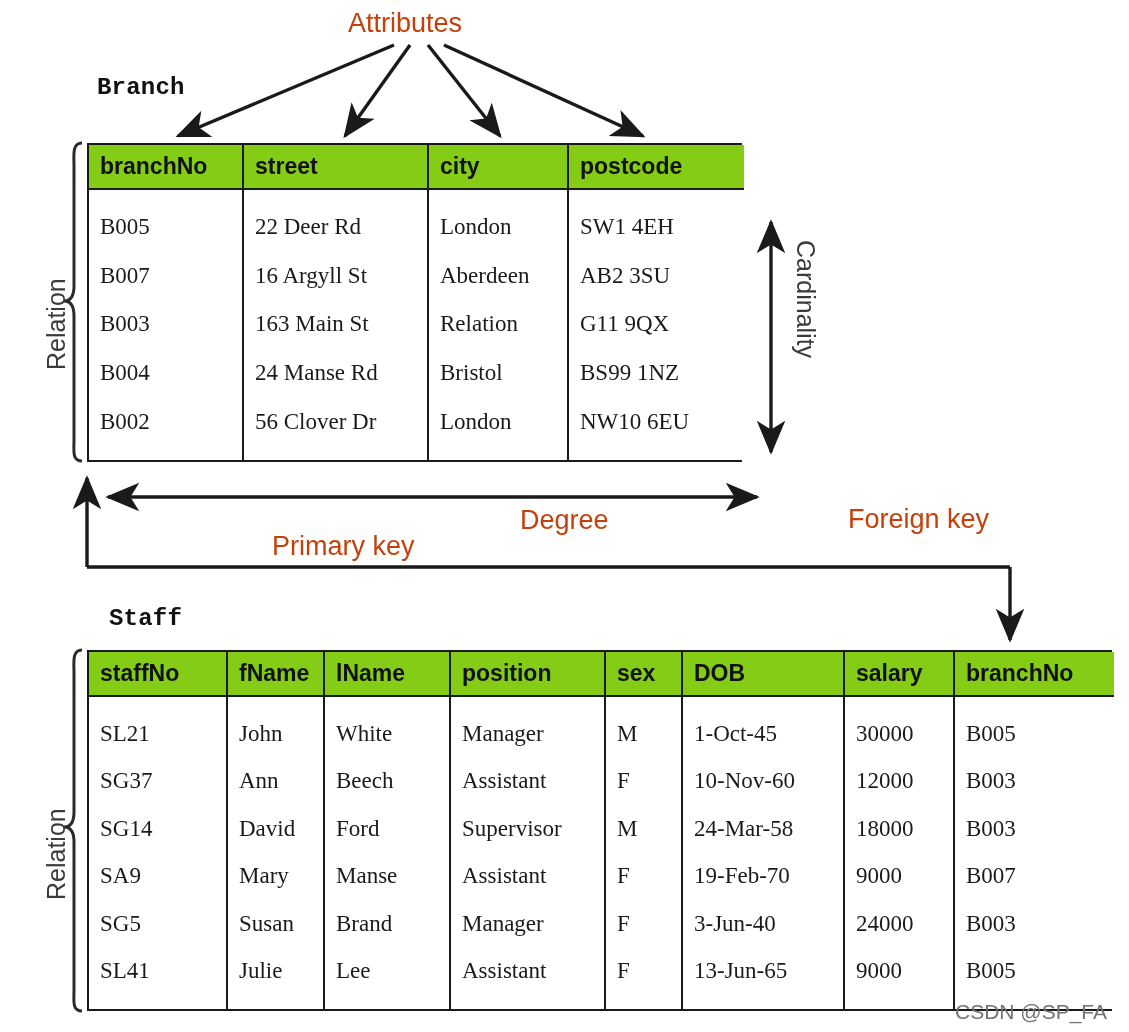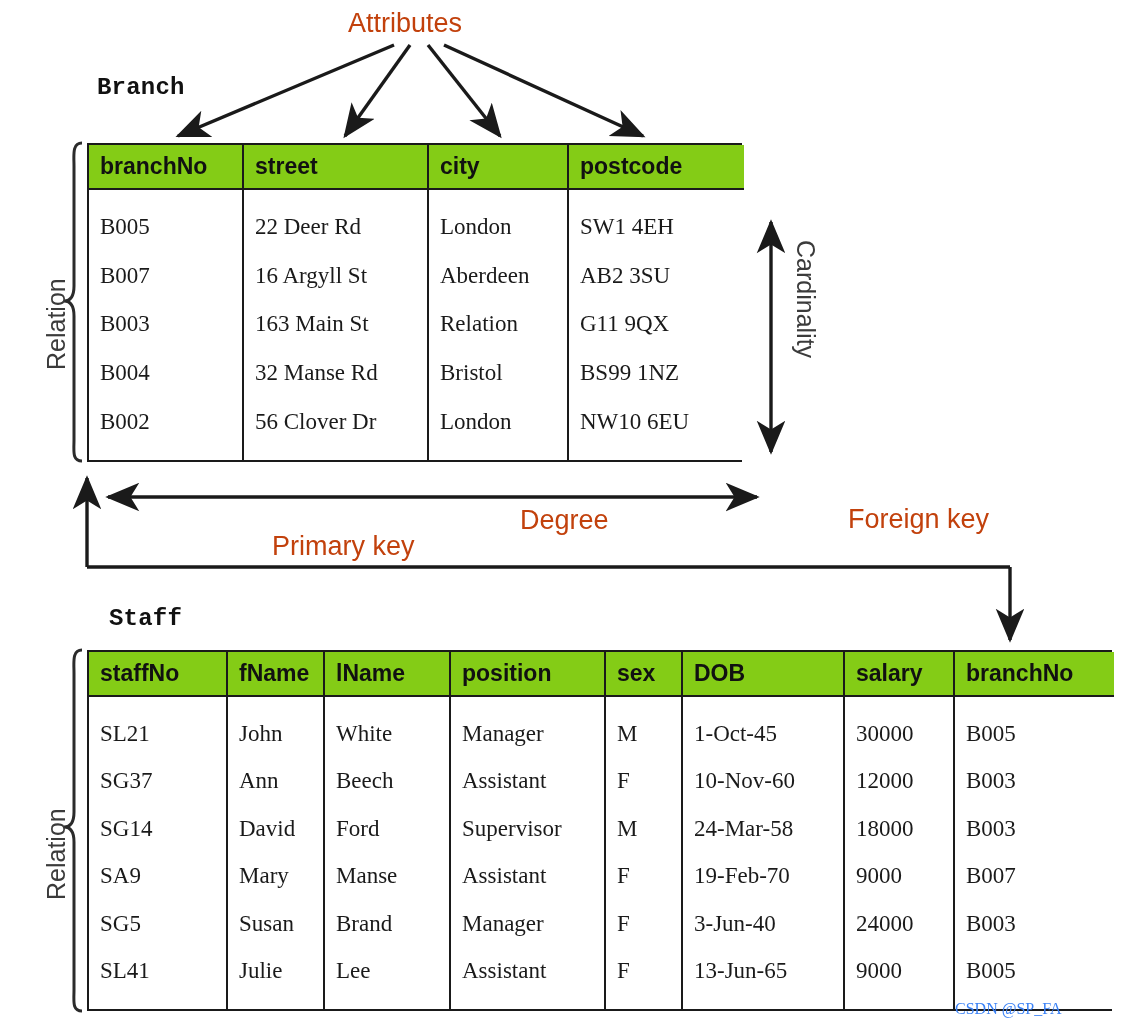--- a/index.html
+++ b/index.html
@@ -93,23 +93,23 @@
   
   .flat-label {
     position: absolute;
     font-family: "Liberation Sans", sans-serif;
     font-size: 27px;
     color: #c2410c;
     white-space: nowrap;
   }
   .watermark {
     position: absolute;
-    font-family: Liberation Serif, serif;
-    font-size: 16px;
-    color: #3b82f6;
+    font-family: Liberation Sans, sans-serif;
+    font-size: 21px;
+    color: #737373;
     white-space: nowrap;
   }
 </style>
 </head>
 <body>
 
 <div id="canvas">
 
   <svg class="svg-layer" viewBox="0 0 1129 1032">
     <defs>
@@ -184,21 +184,21 @@
           <td>AB2 3SU</td>
         </tr>
         <tr>
           <td>B003</td>
           <td>163 Main St</td>
           <td>Relation</td>
           <td>G11 9QX</td>
         </tr>
         <tr>
           <td>B004</td>
-          <td>32 Manse Rd</td>
+          <td>24 Manse Rd</td>
           <td>Bristol</td>
           <td>BS99 1NZ</td>
         </tr>
         <tr>
           <td>B002</td>
           <td>56 Clover Dr</td>
           <td>London</td>
           <td>NW10 6EU</td>
         </tr>
         <tr class="pad-row">

